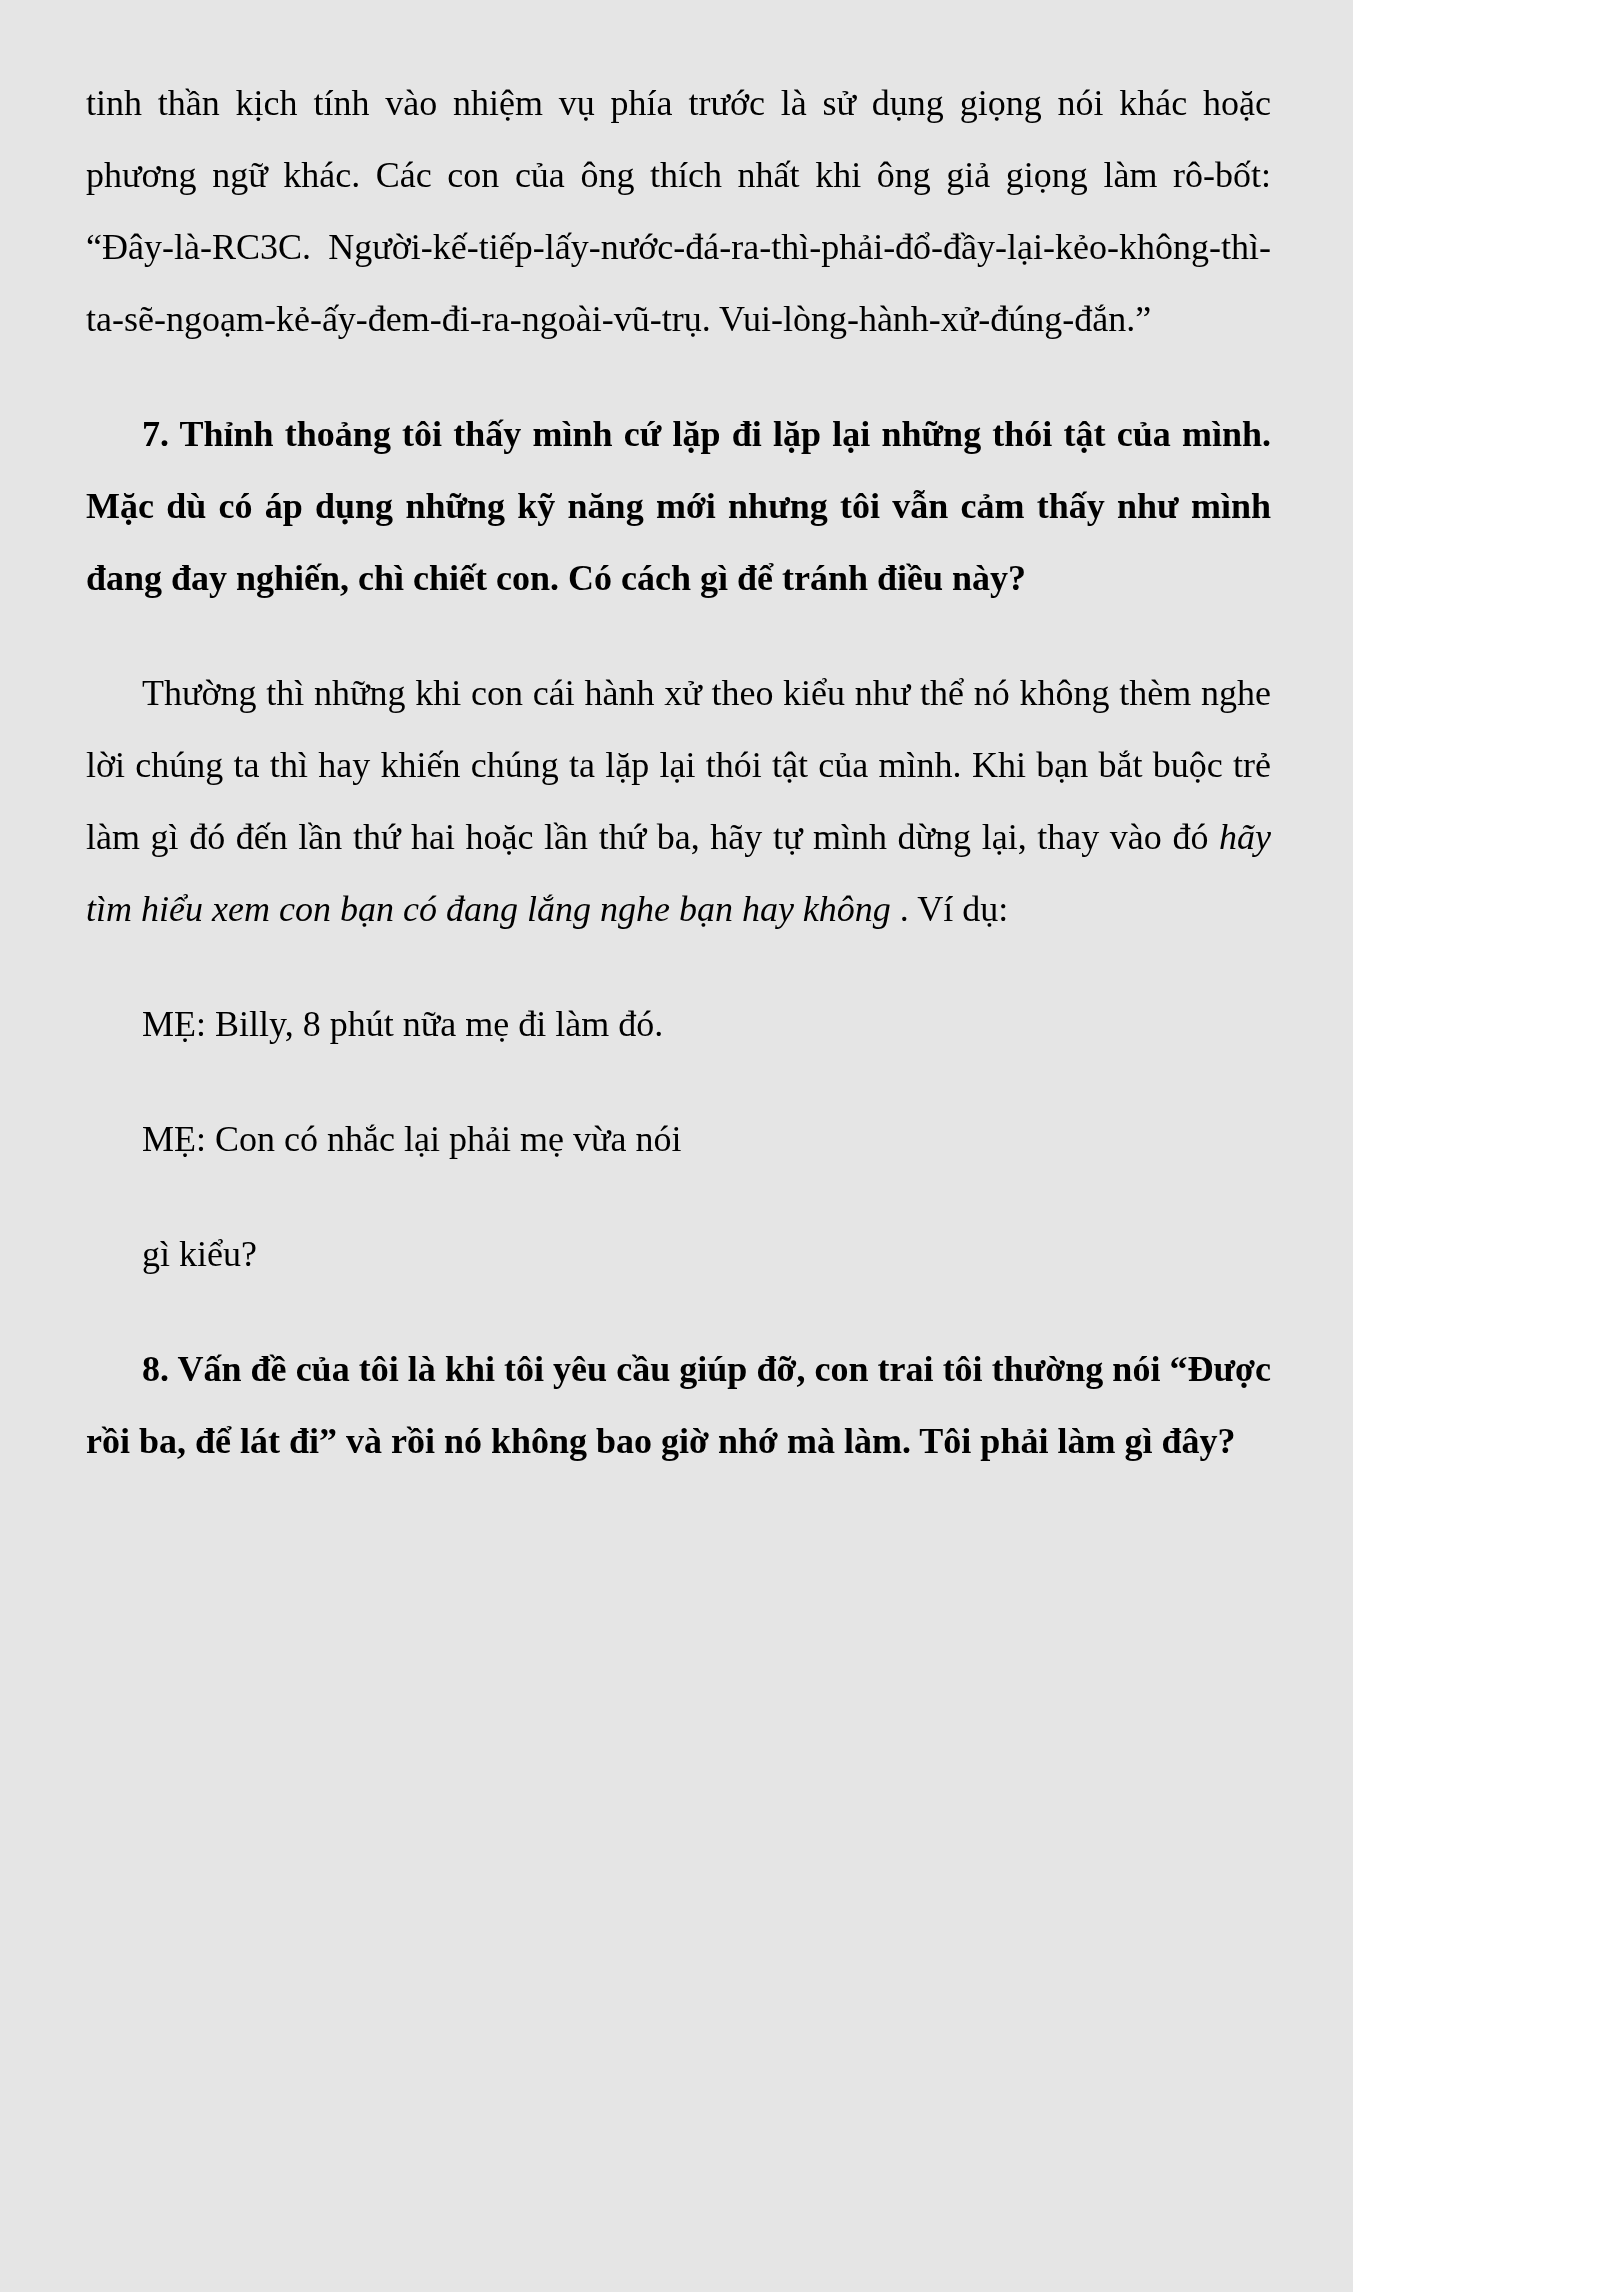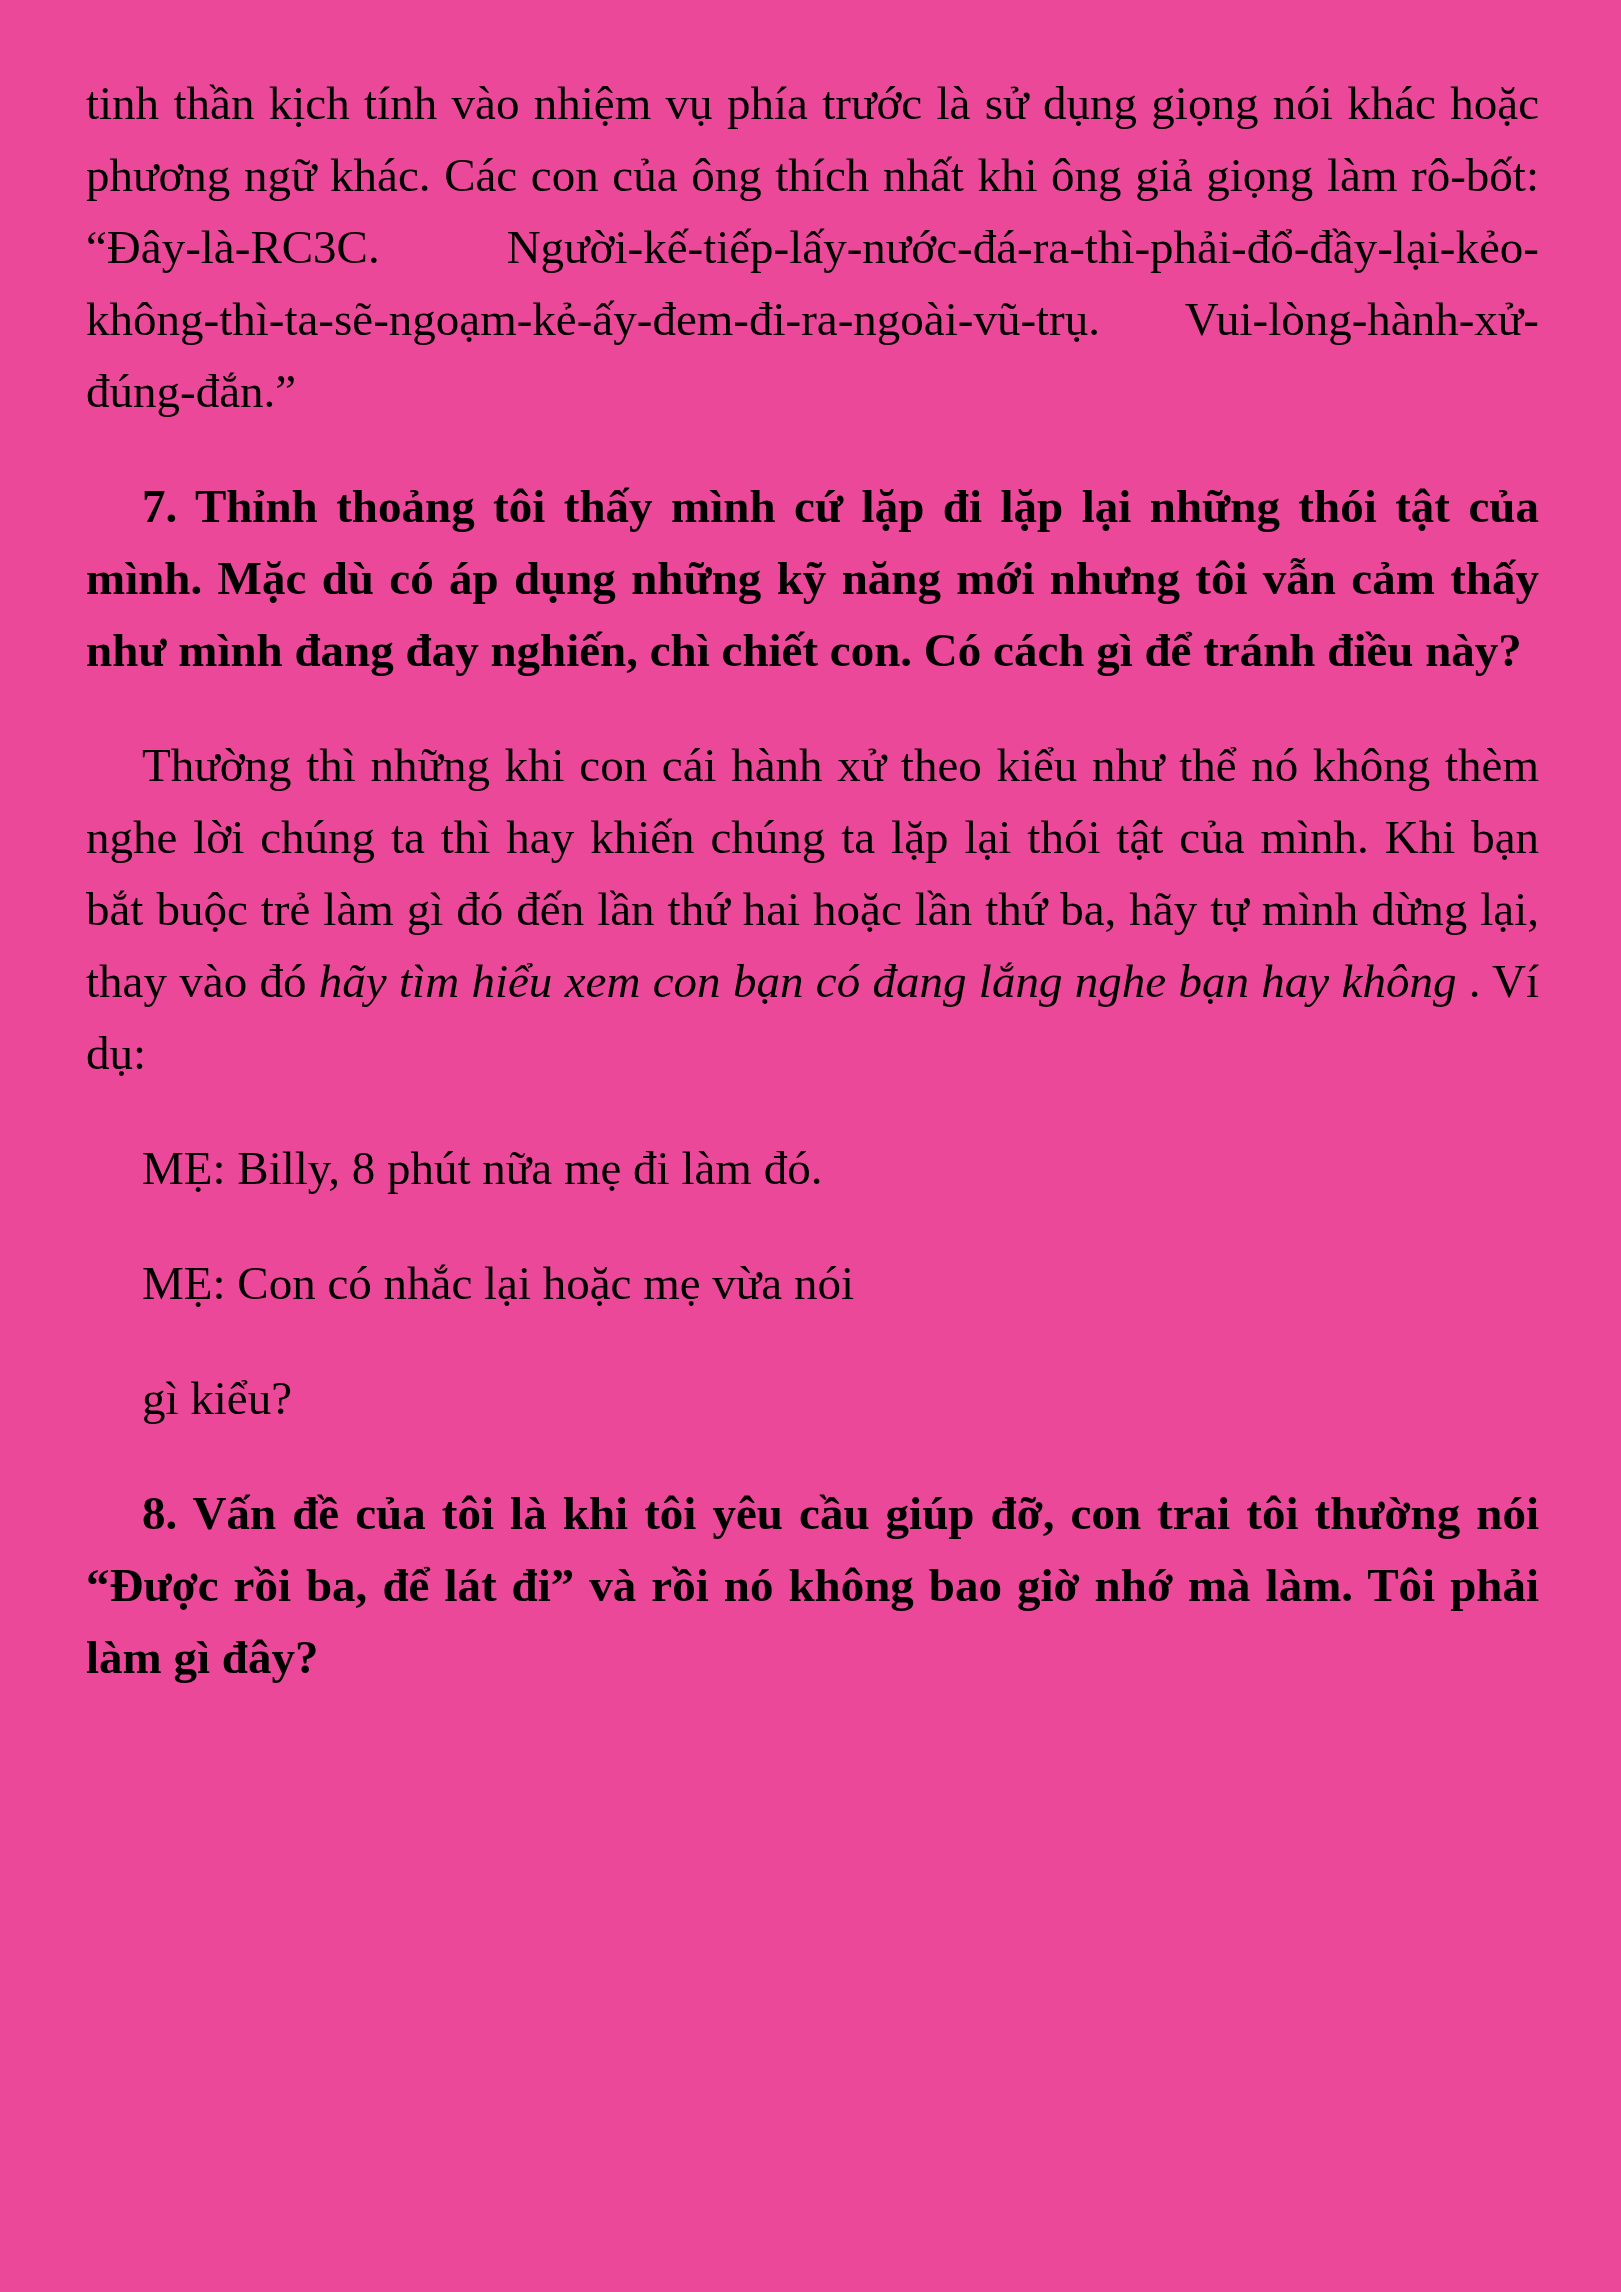--- a/index.html
+++ b/index.html
@@ -2,28 +2,28 @@
 <html lang="vi"><head>
 <meta charset="utf-8">
 <style>
   html, body {
     margin: 0;
     padding: 0;
     background: #ffffff;
   }
   .page {
     position: relative;
-    width: 1621px;
+    width: 1353px;
     min-height: 2293px;
     box-sizing: border-box;
-    background: #ec4899;
+    background: #e5e5e5;
     color: #000000;
     padding: 67px 82px 59px 86px;
     font-family: "Liberation Serif", "DejaVu Serif", serif;
-    font-size: 47px;
+    font-size: 36px;
     line-height: 72px;
   }
   .para {
     margin: 0 0 43px 0;
     text-align: justify;
     text-justify: inter-word;
   }
   .indent {
     text-indent: 56px;
   }
@@ -42,21 +42,21 @@
 <div class="page">
   <p class="para"><span>tinh thần kịch tính vào nhiệm vụ phía trước là sử dụng giọng nói khác hoặc phương ngữ khác. Các con của ông thích nhất khi ông giả giọng làm rô-bốt: “Đây-là-RC3C. Người-kế-tiếp-lấy-nước-đá-ra-thì-phải-đổ-đầy-lại-kẻo-không-thì-ta-sẽ-ngoạm-kẻ-ấy-đem-đi-ra-ngoài-vũ-trụ. Vui-lòng-hành-xử-đúng-đắn.”</span></p>
 
   <p class="para indent question"><span style="font-weight: bold;">7. Thỉnh thoảng tôi thấy mình cứ lặp đi lặp lại những thói tật của mình. Mặc dù có áp dụng những kỹ năng mới nhưng tôi vẫn cảm thấy như mình đang đay nghiến, chì chiết con. Có cách gì để tránh điều này?</span></p>
 
   <p class="para indent"><span>Thường thì những khi con cái hành xử theo kiểu như thể nó không thèm nghe lời chúng ta thì hay khiến chúng ta lặp lại thói tật của mình. Khi bạn bắt buộc trẻ làm gì đó đến lần thứ hai hoặc lần thứ ba, hãy tự mình dừng lại, thay vào đó </span><i>hãy tìm hiểu xem con bạn có đang lắng nghe bạn hay không</i><span> . Ví dụ:</span></p>
 
   <p class="para indent dialogue"><span>MẸ: Billy, 8 phút nữa mẹ đi làm đó.</span></p>
 
 
-  <p class="para indent dialogue"><span>MẸ: Con có nhắc lại hoặc mẹ vừa nói</span></p>
+  <p class="para indent dialogue"><span>MẸ: Con có nhắc lại phải mẹ vừa nói</span></p>
 
   <p class="para indent dialogue"><span>gì kiểu?</span></p>
 
 
 
   <p class="para indent question"><span style="font-weight: bold;">8. Vấn đề của tôi là khi tôi yêu cầu giúp đỡ, con trai tôi thường nói “Được rồi ba, để lát đi” và rồi nó không bao giờ nhớ mà làm. Tôi phải làm gì đây?</span></p>
 </div>
 
 
 </body></html>

